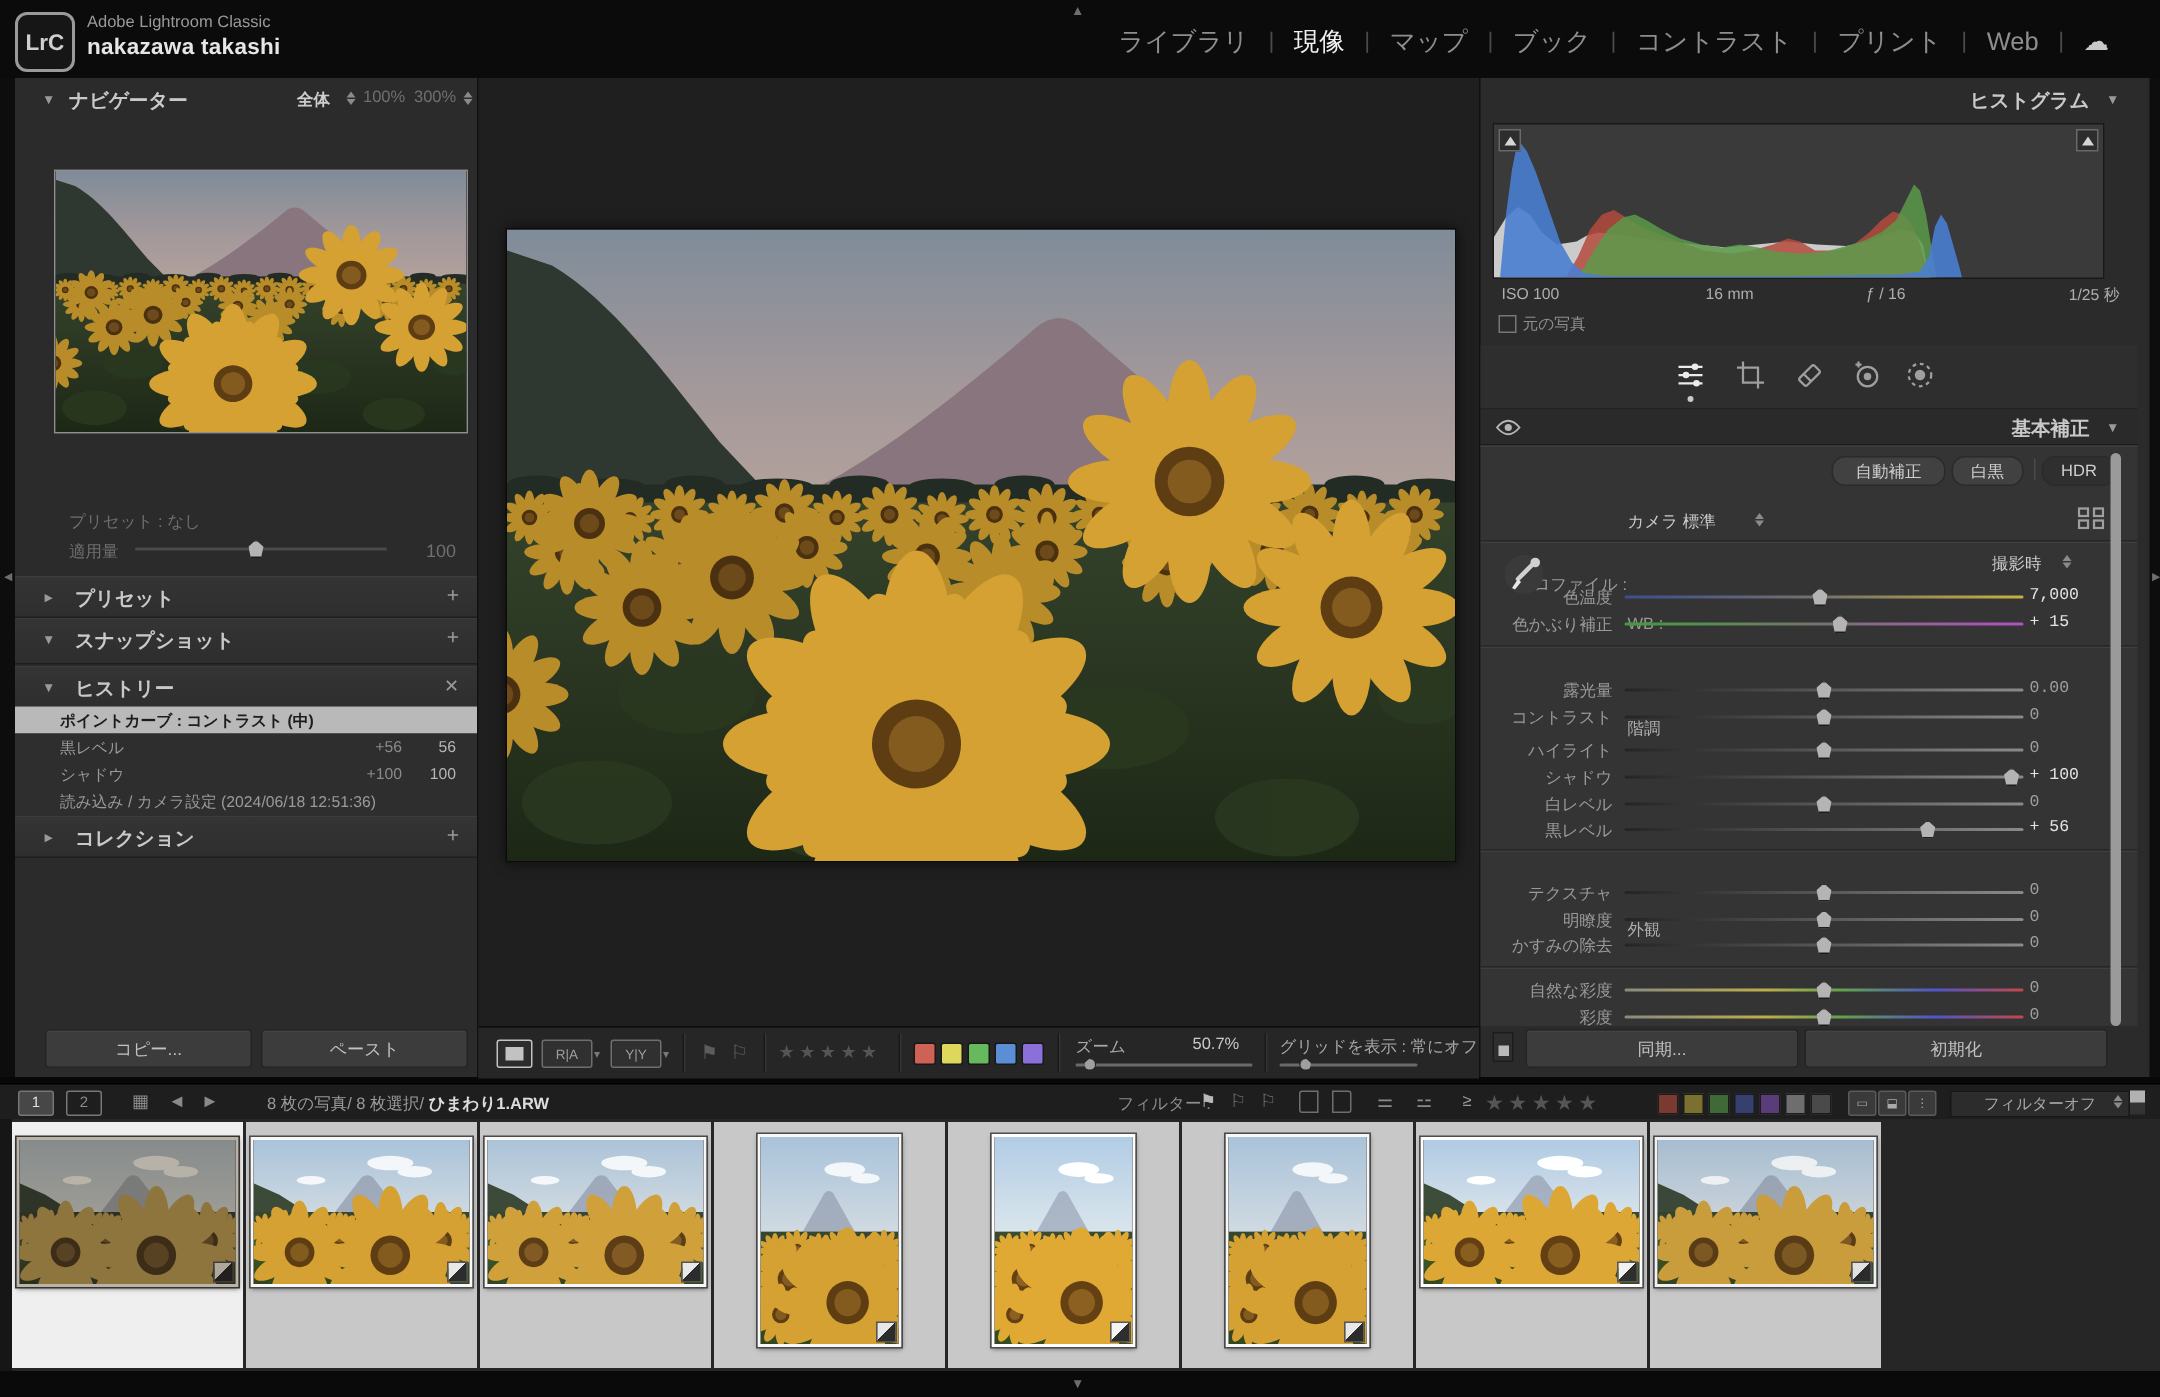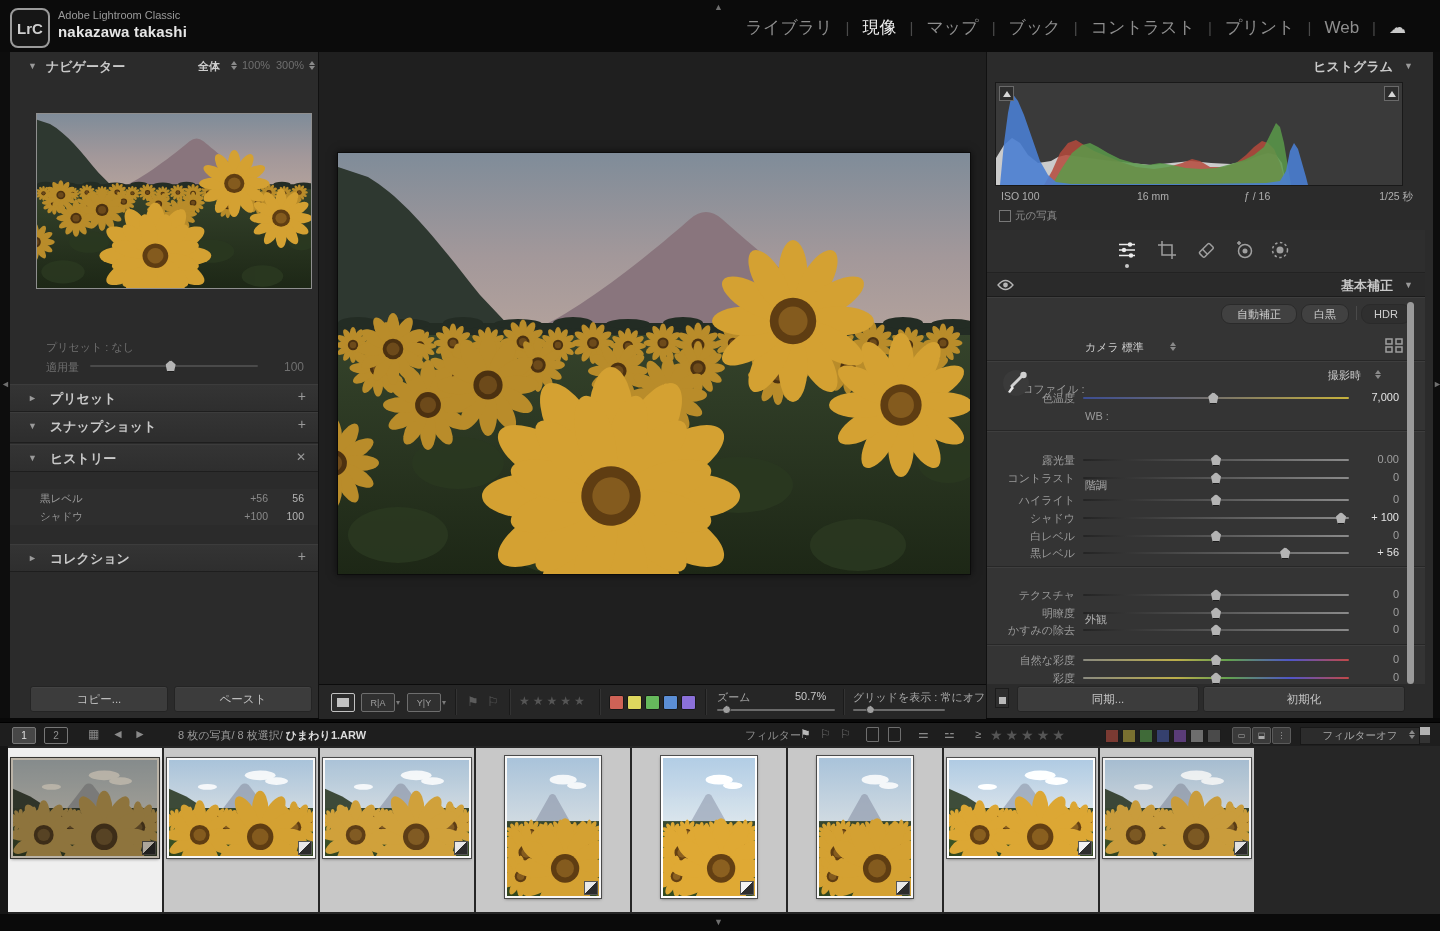--- a/index.html
+++ b/index.html
@@ -39,21 +39,21 @@
   
   .srow{height:16px;font-size:11px;}
   .slbl{position:absolute;left:0;width:88px;text-align:right;color:#9a9a9a;top:1px;}
   .strack{position:absolute;left:96px;top:7px;width:266px;height:2px;background:linear-gradient(90deg,#242424,#8a8a8a);border-radius:1px;}
   .strack.flat{background:#4a4a4a;}
   .strack.temp{background:linear-gradient(90deg,#3c4d92,#77726a 50%,#c7b23c);}
   .strack.tint{background:linear-gradient(90deg,#3f9e3b,#77726f 50%,#b14fc4);}
   .strack.rainbow{background:linear-gradient(90deg,#8a8a80,#bcae4a 35%,#62a050 55%,#5055c8 78%,#c24848);}
   .sthumb{position:absolute;top:-5px;width:12px;height:12px;margin-left:-6px;background:#b4b4b4;
     border:1px solid #1c1c1c;box-sizing:border-box;clip-path:polygon(50% 0%,92% 38%,78% 100%,22% 100%,8% 38%);}
-  .sval{position:absolute;left:366px;width:46px;text-align:right;top:1px;color:#9f9f9f;}
+  .sval{position:absolute;left:366px;width:46px;text-align:left;top:1px;color:#9f9f9f;font-family:Liberation Mono, monospace;}
   .sval.mod{color:#e4e4e4;}
   
   .hrow{left:0;width:308px;height:18px;font-size:10.5px;color:#9a9a9a;background:#2e2e2e;}
   .hrow .hl{position:absolute;left:30px;top:3px;}
   .hrow .hd{position:absolute;right:50px;top:3px;color:#8a8a8a;}
   .hrow .hv{position:absolute;right:14px;top:3px;color:#b5b5b5;}
   .hrow.sel{background:#b9b9b9;color:#1c1c1c;font-weight:bold;}
   .btn{background:#3c3c3c;border:1px solid #242424;border-radius:3px;color:#c2c2c2;
     font-size:11.5px;display:flex;align-items:center;justify-content:center;box-shadow:0 1px 0 rgba(255,255,255,.04) inset;}
   
@@ -367,29 +367,35 @@
     <span class="tri">▼</span>
     <span class="t phead">スナップショット</span>
     <span class="plus">+</span>
   </div>
   <div class="abs" style="left:0;top:386px;width:308px;height:4px;background:#2e2e2e;border-bottom:1px solid #1e1e1e;"></div>
   <div class="abs sect" style="top:392px;">
     <span class="tri">▼</span>
     <span class="t phead">ヒストリー</span>
     <span class="plus" style="font-size:12px;top:5px;">✕</span>
   </div>
+  <div class="abs hrow sel" style="top:419px;">
+    <span class="hl">ポイントカーブ : コントラスト (中)</span>
+  </div>
   <div class="abs hrow" style="top:437px;">
     <span class="hl">黒レベル</span>
     <span class="hd">+56</span>
     <span class="hv">56</span>
   </div>
   <div class="abs hrow" style="top:455px;">
     <span class="hl">シャドウ</span>
     <span class="hd">+100</span>
     <span class="hv">100</span>
+  </div>
+  <div class="abs hrow" style="top:473px;height:19px;border-bottom:1px solid #202020;">
+    <span class="hl">読み込み / カメラ設定 (2024/06/18 12:51:36)</span>
   </div>
   <div class="abs sect" style="top:492px;">
     <span class="tri">►</span>
     <span class="t phead">コレクション</span>
     <span class="plus">+</span>
   </div>
   <div class="abs btn" style="left:20px;top:634px;width:136px;height:24px;">コピー...</div>
   <div class="abs btn" style="left:164px;top:634px;width:136px;height:24px;">ペースト</div>
 </div>
 
@@ -543,20 +549,27 @@
         <i class="up"></i>
         <i class="dn"></i>
       </span>
 
     <div class="abs srow" style="left:0;top:92px;width:438px;">
       <span class="slbl">色温度</span>
       <div class="strack temp">
           <div class="sthumb" style="left:49%"></div>
         </div>
       <span class="sval mod">7,000</span>
+    </div>
+    <div class="abs srow" style="left:0;top:110px;width:438px;">
+      <span class="slbl">色かぶり補正</span>
+      <div class="strack tint">
+          <div class="sthumb" style="left:54%"></div>
+        </div>
+      <span class="sval mod">+ 15</span>
     </div>
     <div class="grpline" style="top:132px;"></div>
 
     <span class="abs lbl11" style="left:98px;top:138px;color:#b0b0b0;">階調</span>
     <div class="abs srow" style="left:0;top:154px;width:438px;">
       <span class="slbl">露光量</span>
       <div class="strack">
           <div class="sthumb" style="left:50%"></div>
         </div>
       <span class="sval">0.00</span>

